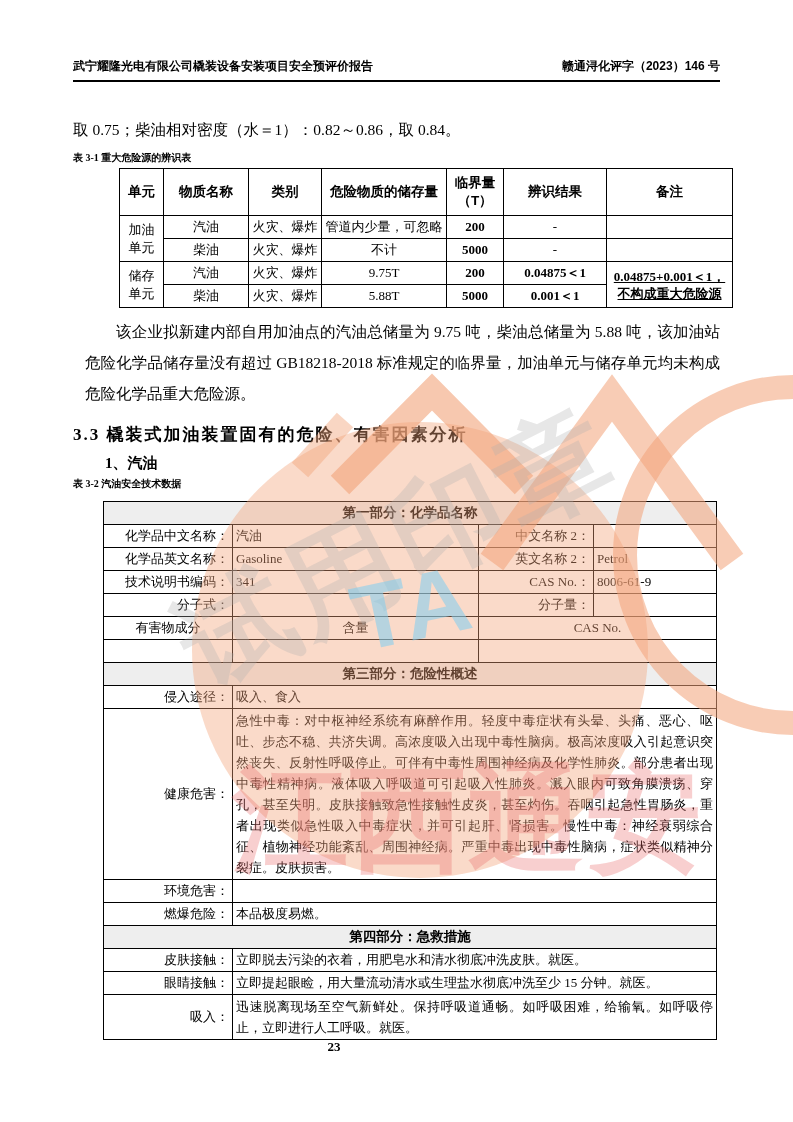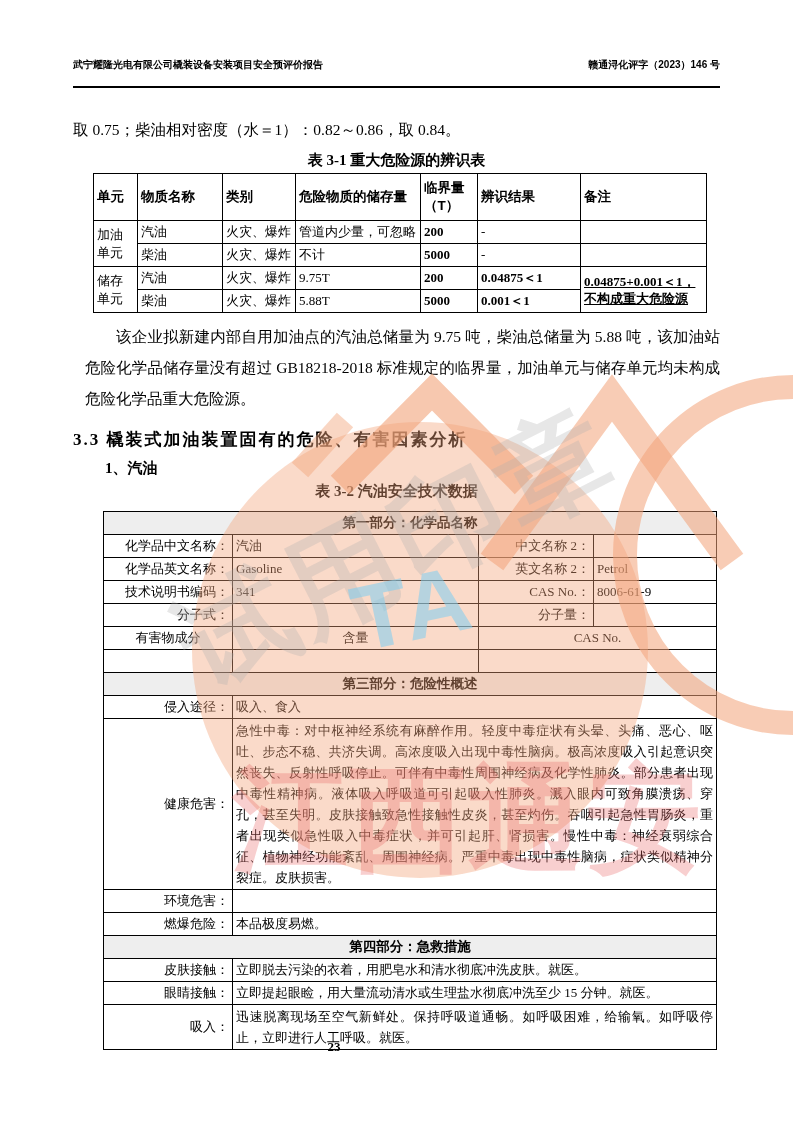--- a/index.html
+++ b/index.html
@@ -6,51 +6,51 @@
   body {
     width:793px; height:1122px; position:relative; overflow:hidden;
     font-family:"Liberation Serif", serif; color:#000;
   }
   .page { position:absolute; inset:0; background:#fff; }
 
   
   .doc-header {
     position:absolute; top:58px; left:73px; width:647px;
     display:flex; justify-content:space-between; align-items:flex-end;
-    border-bottom:2px solid #000; padding-bottom:14px;
-    font-family:"Liberation Sans", sans-serif; font-weight:bold; font-size:10px;
+    border-bottom:2px solid #000; padding-bottom:5px;
+    font-family:"Liberation Sans", sans-serif; font-weight:bold; font-size:12px;
   }
 
   
   .content { position:absolute; top:99px; left:73px; width:647px; }
 
   .line1 { font-size:15.5px; line-height:30px; margin:16px 0 6px 0; }
   .para {
     font-size:15.5px; line-height:31px; text-indent:2em; text-align:justify;
     margin:8px 0 2px 12px;
   }
   .tbl-caption {
-    text-align:center; font-weight:bold; font-size:15px; margin:4px 0 3px 0;
+    font-weight:bold; font-size:10px; margin:4px 0 3px 0;
     font-family:"Liberation Serif", serif;
   }
   .h33 {
     font-size:17px; font-weight:bold; letter-spacing:2px; margin:14px 0 4px 0;
     font-family:"Liberation Serif", serif;
   }
   .h331 {
     font-size:15.5px; font-weight:bold; margin:8px 0 4px 0;
     font-family:"Liberation Sans", sans-serif;
   }
   .item1 { font-size:15px; font-weight:bold; margin:8px 0 4px 32px; }
 
   table { border-collapse:collapse; table-layout:fixed; }
   td { border:1px solid #000; padding:1px 3px; font-size:13px; overflow:hidden; }
 
   
-  .t1 { width:613px; margin-left:20px; text-align:left; }
+  .t1 { width:613px; margin-left:46px; text-align:center; }
   .t1 td { height:20px; }
   .t1 .hd {
     font-family:"Liberation Sans", sans-serif; font-weight:bold;
     font-size:13.5px; height:44px;
   }
   .t1 .b { font-weight:bold; }
   .t1 .note { font-weight:bold; line-height:17px;text-decoration:underline; }
 
   
   .t2 { width:613px; margin-left:30px; margin-top:10px; }

